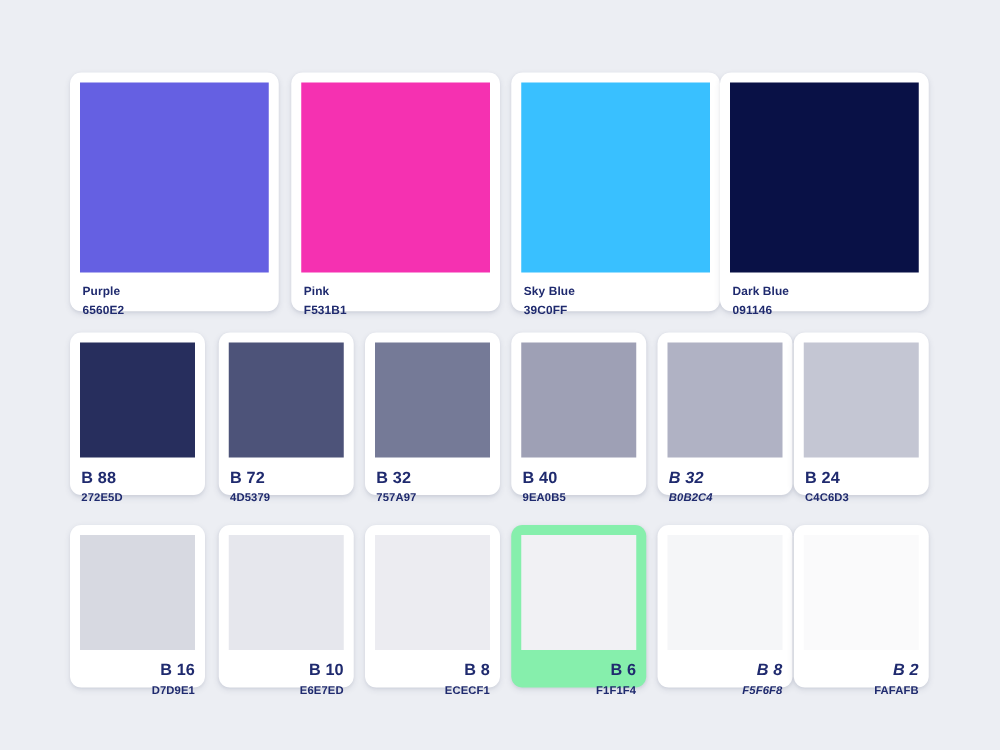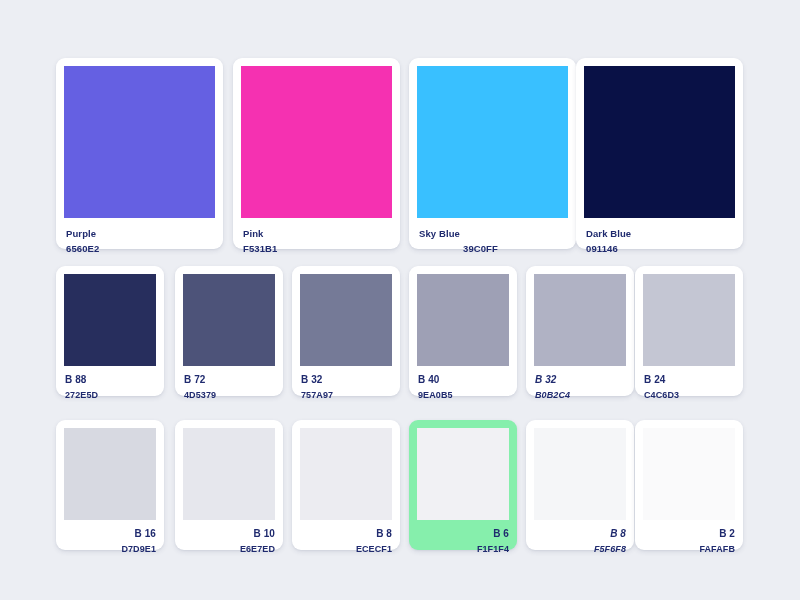--- a/index.html
+++ b/index.html
@@ -73,21 +73,21 @@
   .row-main .c3 { left: 576px; }
 
   
   .row-shades .swatch-card {
     width: 108px;
     height: 130px;
     padding: 8px 8px 0 8px;
   }
   .row-shades .swatch-chip { height: 92px; }
   .row-shades .swatch-meta { padding: 9px 0 0 1px; }
-  .row-shades .swatch-name { font-size: 10px; margin-bottom: 5px; }
+  .row-shades .swatch-name { font-size: 13px; margin-bottom: 5px; }
   .row-shades .swatch-hex  { font-size: 9px; }
 
   .row-shades.r2 .swatch-card { top: 266px; }
   .row-shades.r3 .swatch-card { top: 420px; text-align: right; }
 
   .row-shades .s0 { left: 56px;  }
   .row-shades .s1 { left: 175px; }
   .row-shades .s2 { left: 292px; }
   .row-shades .s3 { left: 409px; }
   .row-shades .s4 { left: 526px; font-style: italic; }
@@ -113,21 +113,21 @@
       <div class="swatch-meta">
         <span class="swatch-name" style="color: rgb(31, 42, 110);">Pink</span>
         <span class="swatch-hex" style="color: rgb(31, 42, 110);">F531B1</span>
       </div>
     </div>
 
     <div class="swatch-card c2" style="background-color: rgb(255, 255, 255);">
       <div class="swatch-chip" style="background-color: rgb(57, 192, 255);"></div>
       <div class="swatch-meta">
         <span class="swatch-name" style="color: rgb(31, 42, 110);">Sky Blue</span>
-        <span class="swatch-hex" style="color: rgb(31, 42, 110); margin-left: 44px;">39C0FF</span>
+        <span class="swatch-hex" style="color: rgb(31, 42, 110);">39C0FF</span>
       </div>
     </div>
 
     <div class="swatch-card c3" style="background-color: rgb(255, 255, 255);">
       <div class="swatch-chip" style="background-color: rgb(9, 17, 70);"></div>
       <div class="swatch-meta">
         <span class="swatch-name" style="color: rgb(31, 42, 110);">Dark Blue</span>
         <span class="swatch-hex" style="color: rgb(31, 42, 110);">091146</span>
       </div>
     </div>
@@ -224,20 +224,20 @@
       <div class="swatch-chip" style="background-color: rgb(245, 246, 248);"></div>
       <div class="swatch-meta">
         <span class="swatch-name" style="color: rgb(31, 42, 110);">B 8</span>
         <span class="swatch-hex" style="color: rgb(31, 42, 110);">F5F6F8</span>
       </div>
     </div>
 
     <div class="swatch-card s5" style="background-color: rgb(255, 255, 255);">
       <div class="swatch-chip" style="background-color: rgb(250, 250, 251);"></div>
       <div class="swatch-meta">
-        <span class="swatch-name" style="color: rgb(31, 42, 110);">B 2</span>
+        <span class="swatch-name" style="color: rgb(31, 42, 110); font-style: italic;">B 2</span>
         <span class="swatch-hex" style="color: rgb(31, 42, 110);">FAFAFB</span>
       </div>
     </div>
 
   </div>
 
 </div>
 
 </body></html>

